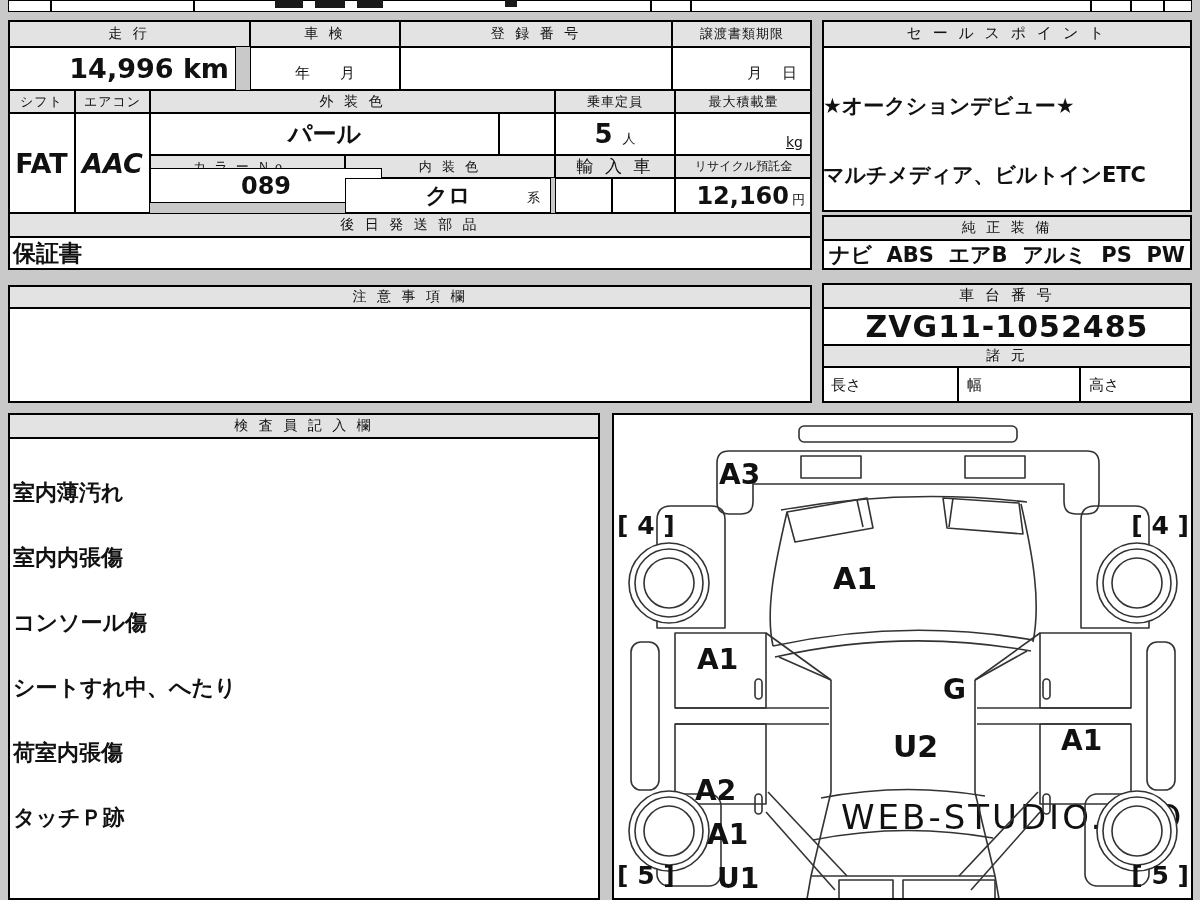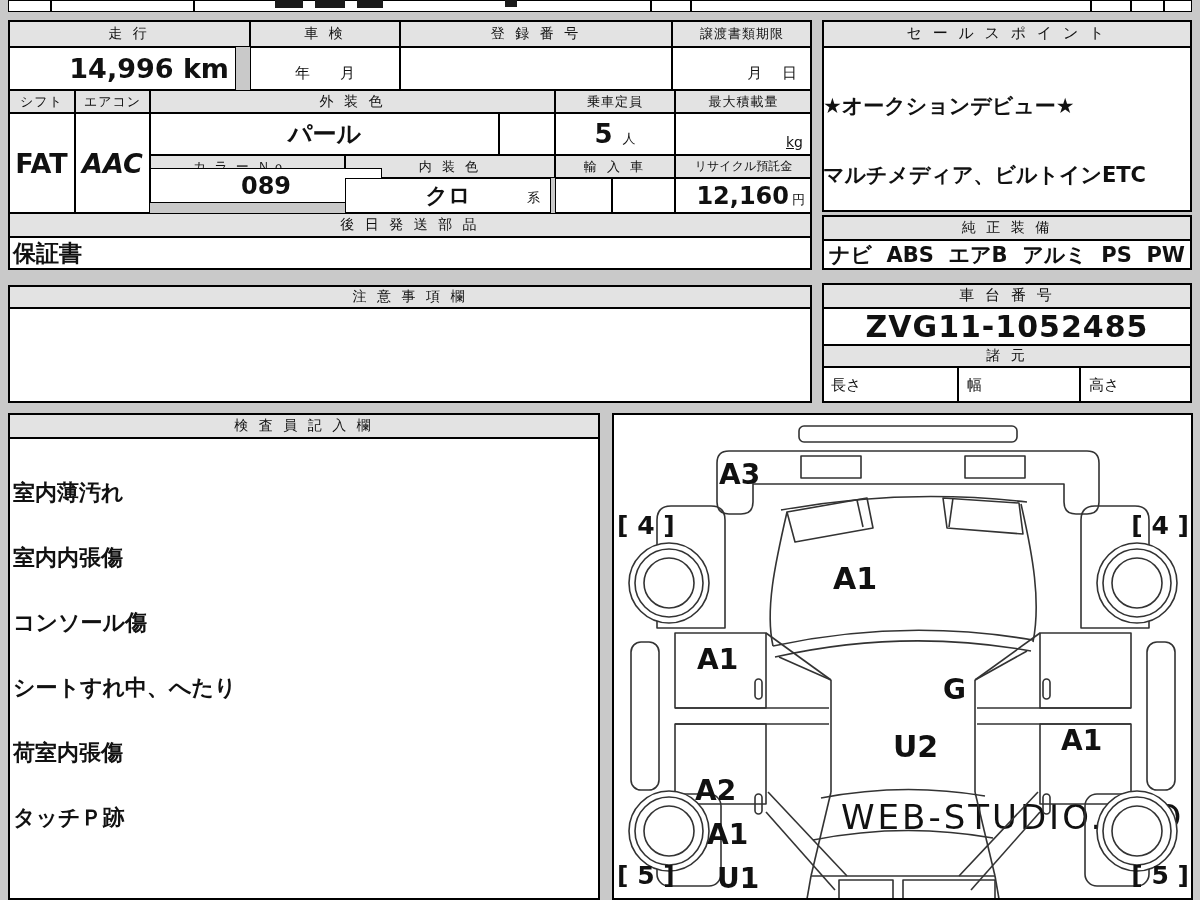--- a/index.html
+++ b/index.html
@@ -60,21 +60,21 @@
 <div class="cell b" style="left:150px;top:113px;width:349px;height:42px;font-size:24px;">パール</div>
 <div class="cell" style="left:499px;top:113px;width:56px;height:42px;"></div>
 <div class="cell" style="left:555px;top:113px;width:120px;height:42px;">
   <span class="b" style="font-size:26px;">5</span>
   <span style="font-size:13px;margin-left:10px;margin-top:10px;">人</span>
 </div>
 <div class="cell" style="left:675px;top:113px;width:137px;height:42px;font-size:14px;align-items:flex-end;justify-content:flex-end;padding:0 8px 4px 0;text-decoration:underline;">kg</div>
 
 <div class="cell hdr" style="left:150px;top:155px;width:195px;height:23px;font-size:13px;letter-spacing:2px;">カ ラ ー Ｎｏ．</div>
 <div class="cell hdr" style="left:345px;top:155px;width:210px;height:23px;font-size:13px;">内 装 色</div>
-<div class="cell hdr" style="left:555px;top:155px;width:120px;height:23px;font-size:13px;">輸 入 車</div>
+<div class="cell hdr" style="left:555px;top:155px;width:120px;height:23px;font-size:17px;">輸 入 車</div>
 <div class="cell hdr" style="left:675px;top:155px;width:137px;height:23px;font-size:12px;letter-spacing:0;">リサイクル預託金</div>
 
 <div class="cell b" style="left:150px;top:168px;width:232px;height:35px;font-size:24px;">089</div>
 <div class="cell" style="left:345px;top:178px;width:206px;height:35px;">
   <span class="b" style="font-size:22px;">クロ</span>
   <span style="font-size:13px;position:absolute;right:10px;bottom:5px;">系</span>
 </div>
 <div class="cell" style="left:555px;top:178px;width:57px;height:35px;"></div>
 <div class="cell" style="left:612px;top:178px;width:63px;height:35px;"></div>
 <div class="cell" style="left:675px;top:178px;width:137px;height:35px;justify-content:flex-end;padding-right:6px;">

